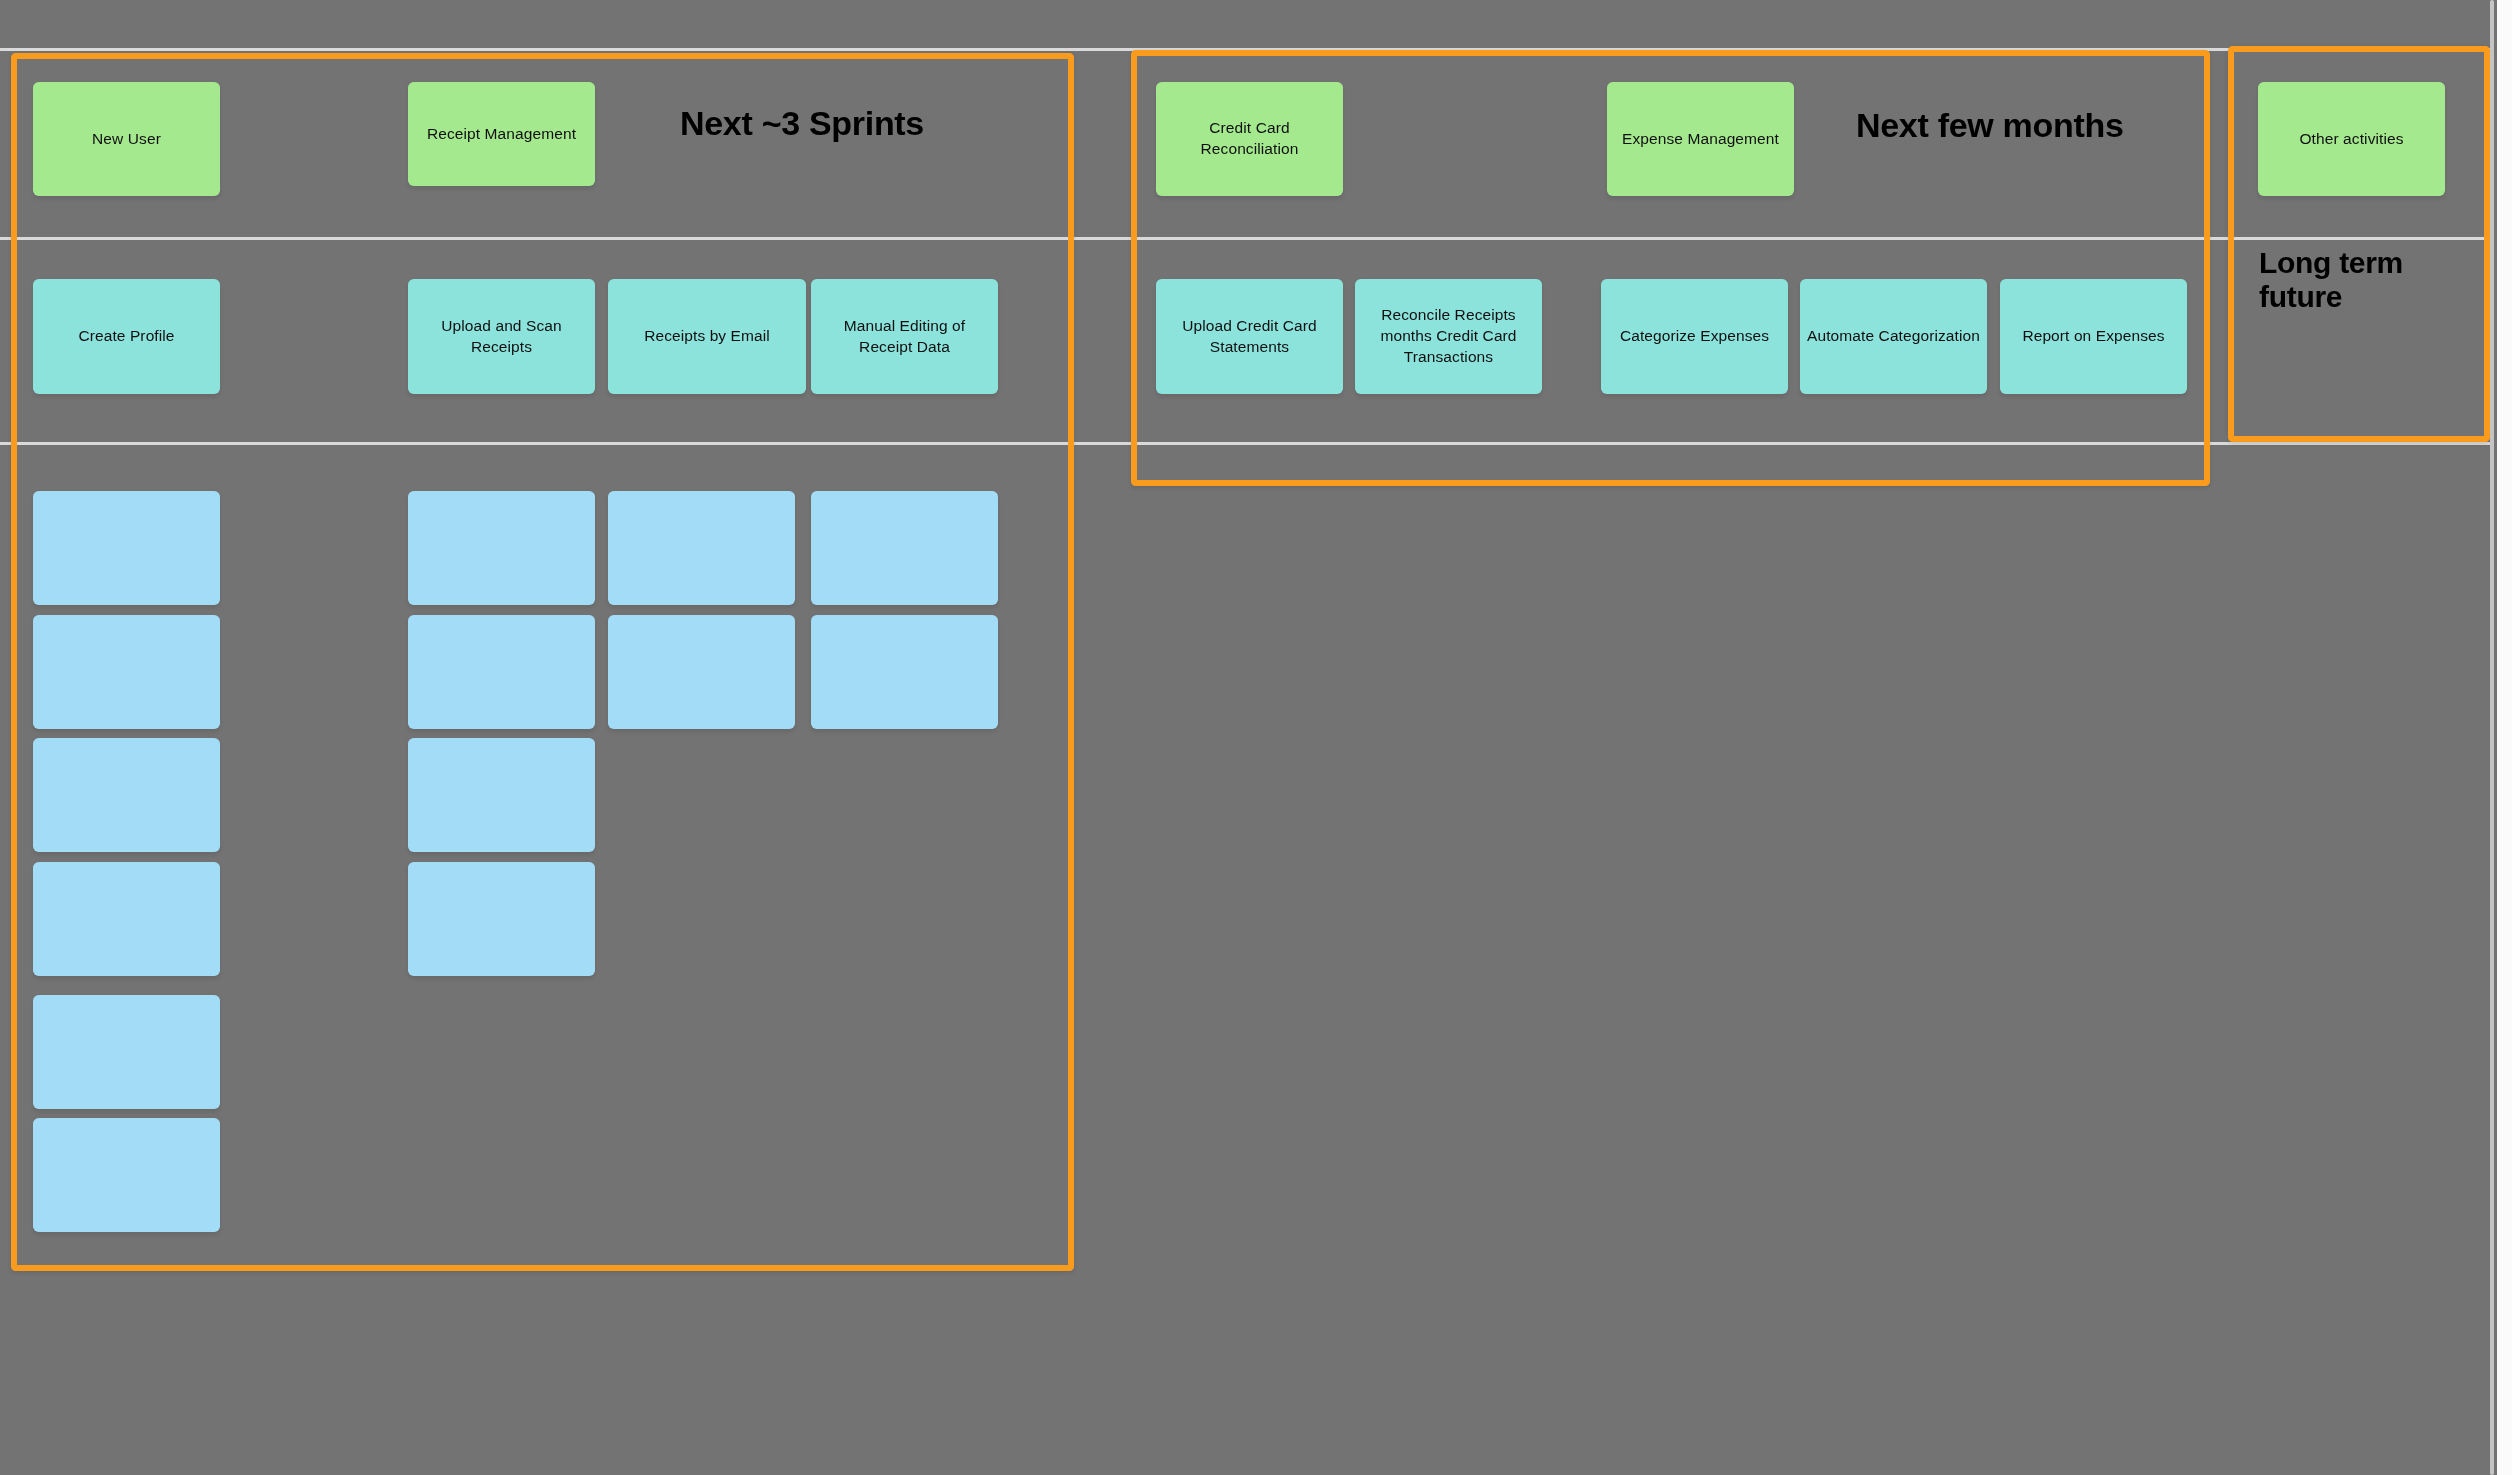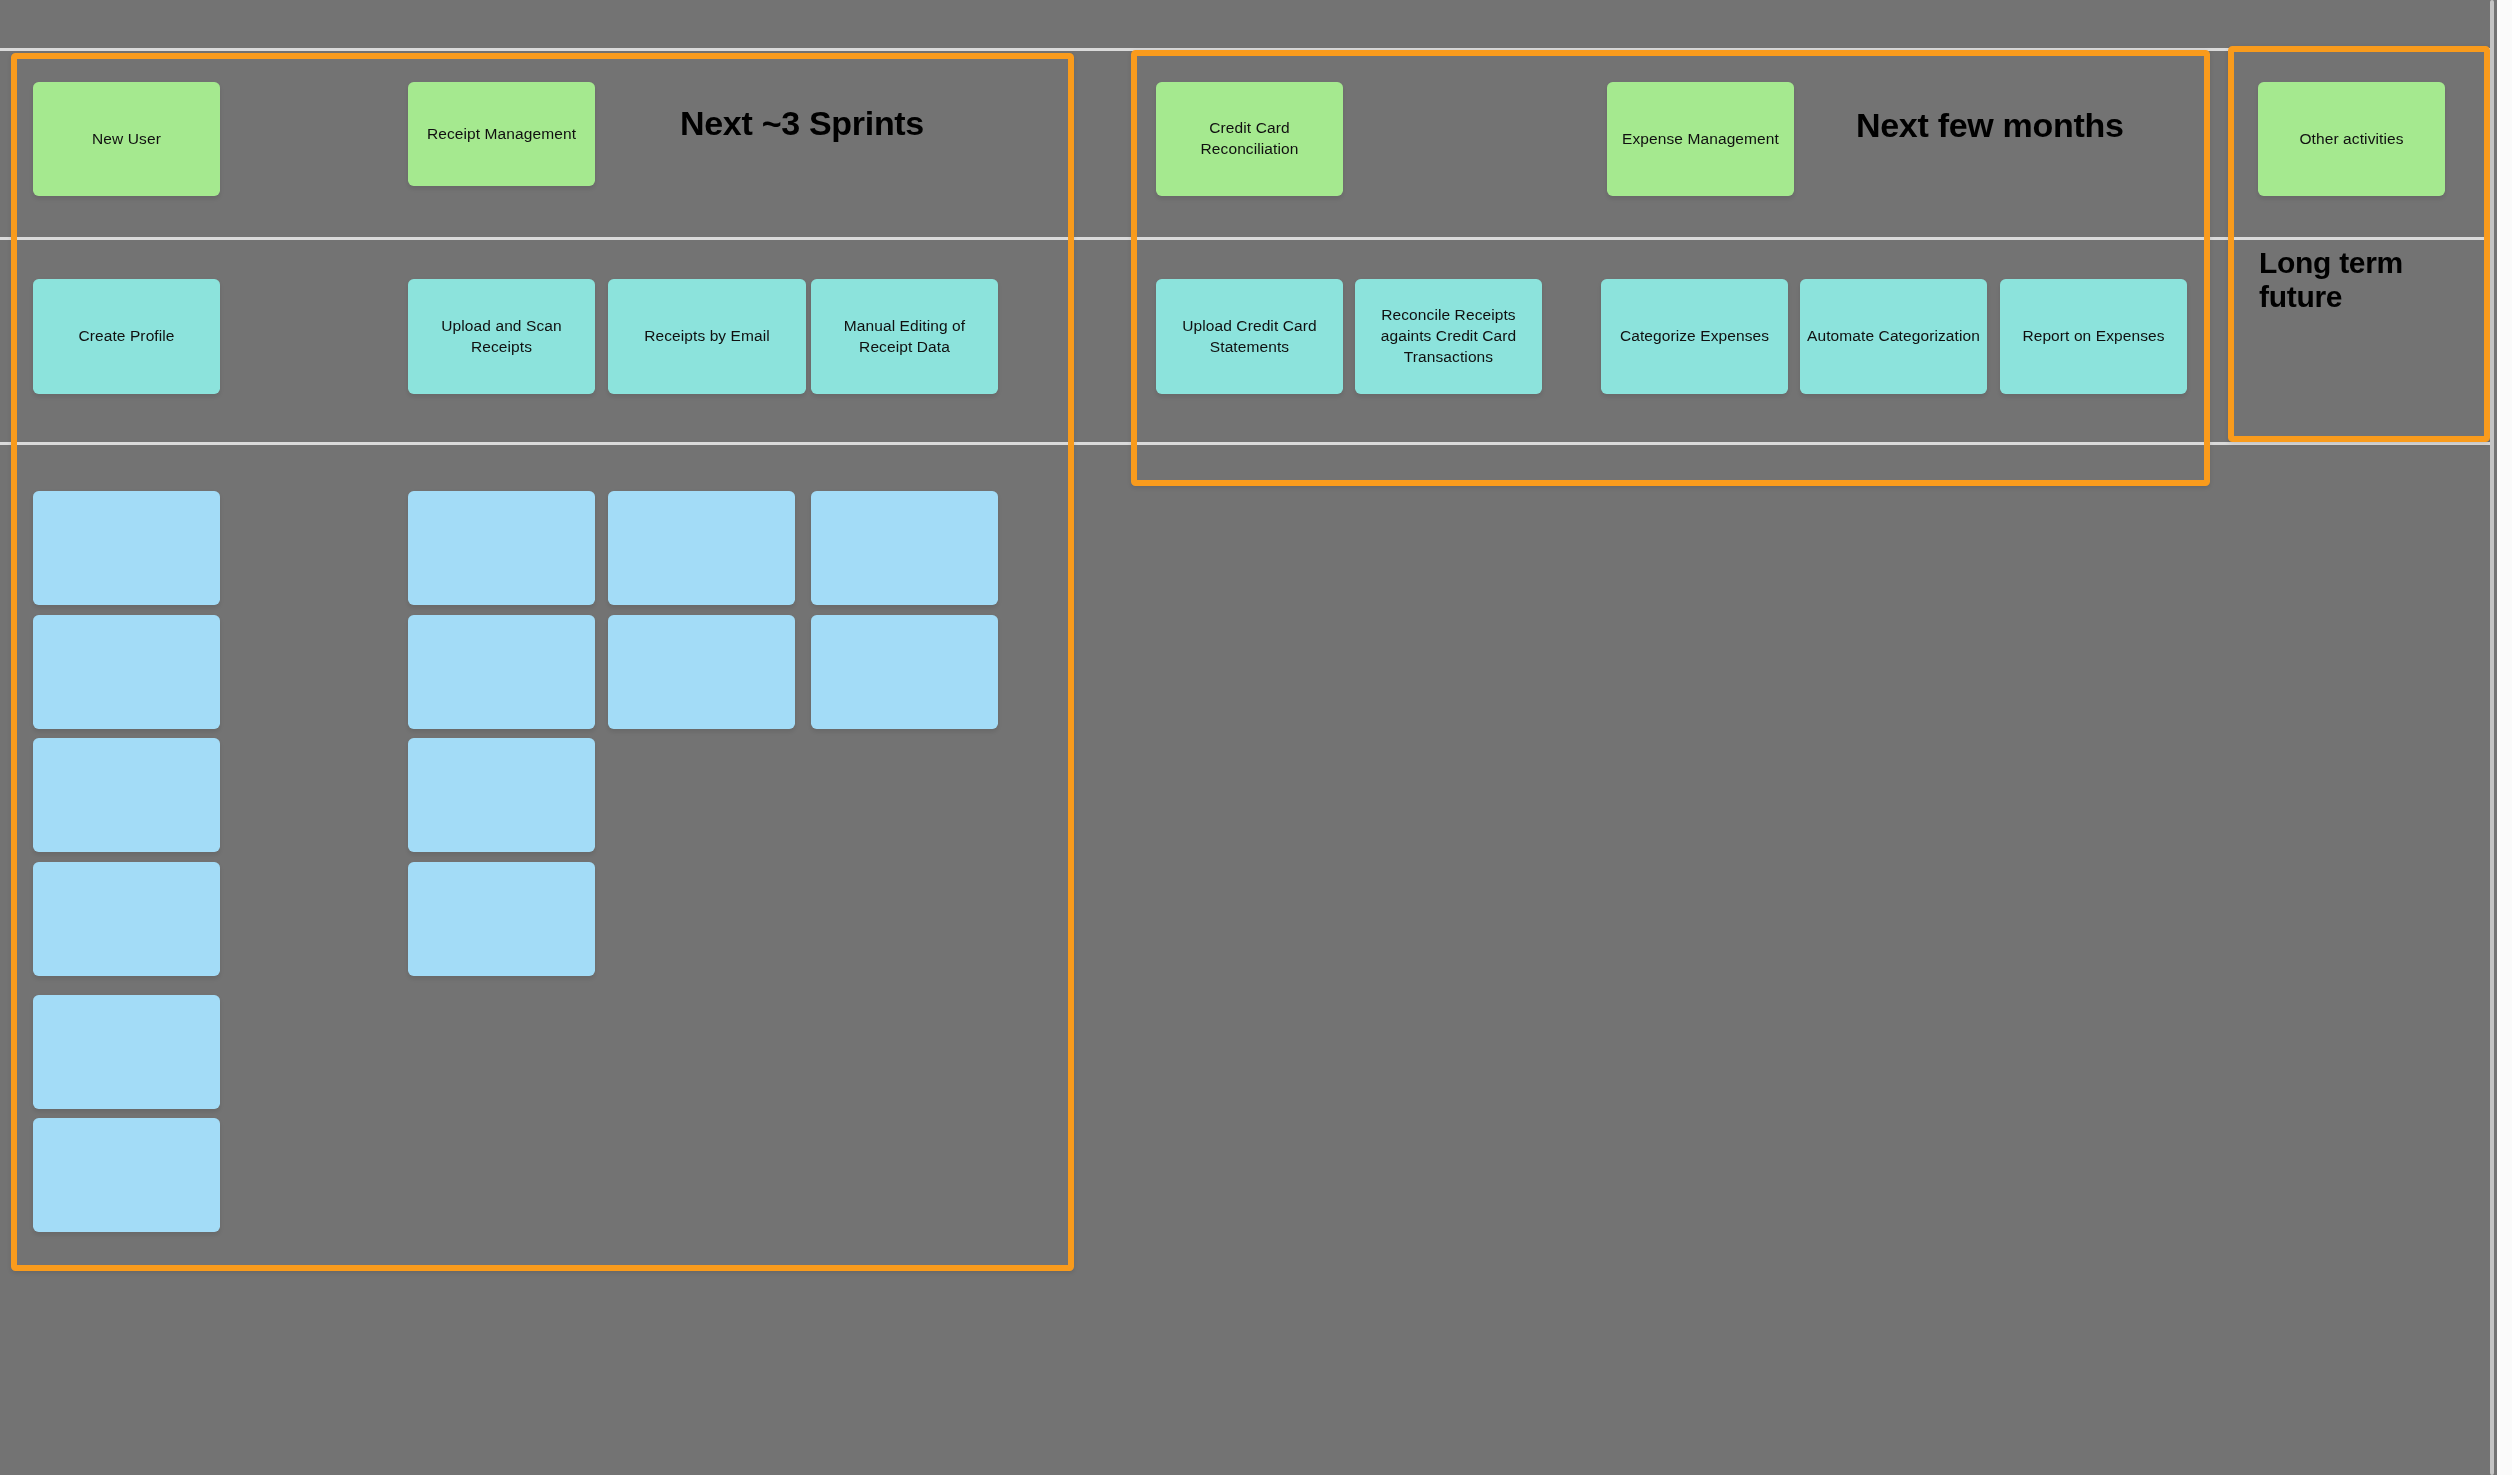--- a/index.html
+++ b/index.html
@@ -191,21 +191,21 @@
       <span class="label">Expense Management</span>
     </div>
     <div class="card green" style="left:1156px; top:82px; width:187px; height:114px;">
       <span class="label">Credit Card Reconciliation</span>
     </div>
 
     <div class="card teal" style="left:1156px; top:279px; width:187px; height:115px;">
       <span class="label">Upload Credit Card Statements</span>
     </div>
     <div class="card teal" style="left:1355px; top:279px; width:187px; height:115px;">
-      <span class="label">Reconcile Receipts againts Credit Card Transactions</span>
+      <span class="label">Reconcile Receipts months Credit Card Transactions</span>
     </div>
     <div class="card teal" style="left:1601px; top:279px; width:187px; height:115px;">
       <span class="label">Categorize Expenses</span>
     </div>
     <div class="card teal" style="left:1800px; top:279px; width:187px; height:115px;">
       <span class="label">Automate Categorization</span>
     </div>
     <div class="card teal" style="left:2000px; top:279px; width:187px; height:115px;">
       <span class="label">Report on Expenses</span>
     </div>

